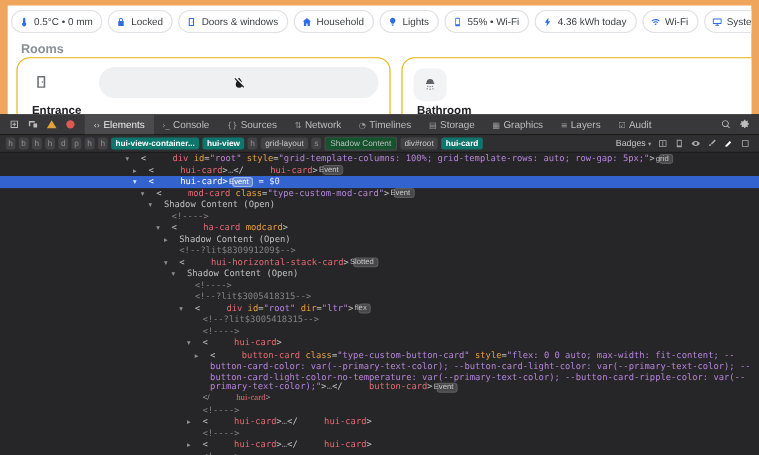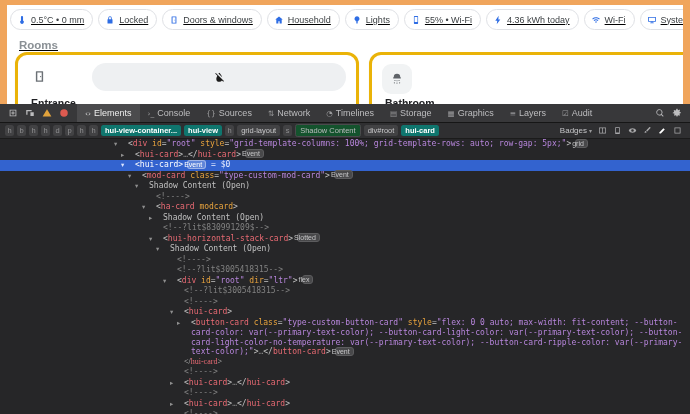--- a/index.html
+++ b/index.html
@@ -1,30 +1,30 @@
 <!DOCTYPE html>
 <html><head>
 <meta charset="utf-8">
 <style>
   html,body{margin:0;padding:0;}
   body{width:690px;height:414px;overflow:hidden;position:relative;background:#262628;
        font-family:"Liberation Sans",sans-serif;-webkit-font-smoothing:antialiased;}
 
   
   .top{position:absolute;left:0;top:0;width:690px;height:104px;background:#f0a55c;}
-  .page{position:absolute;left:7px;right:7px;top:5px;bottom:0;background:#ffffff;overflow:hidden;text-decoration:underline;}
+  .page{position:absolute;left:7px;right:7px;top:5px;bottom:0;background:#ffffff;overflow:hidden;}
   .chips{display:flex;align-items:center;gap:5px;padding:4px 3px 0 3px;white-space:nowrap;overflow:hidden;}
   .chip{display:inline-flex;align-items:center;gap:4px;height:19px;padding:0 8px 0 6px;
         border:1px solid #dfe1e5;border-radius:11px;font-size:9px;color:#3c4043;background:#fff;flex:0 0 auto;}
   .chip .ic{color:#2e6de4;}
   .ic{display:inline-flex;align-items:center;}
   .chip .ic svg{width:10px;height:10px;}
   .section-title{margin:9px 0 0 12px;font-size:11.5px;font-weight:600;color:#8a9095;}
   .cards{position:absolute;left:8px;right:0;top:47px;bottom:-20px;display:flex;gap:10px;}
-  .card{position:relative;background:#fff;border:3px solid #eab308;border-radius:12px;
+  .card{position:relative;background:#fff;border:1px solid #eab308;border-radius:12px;
         box-shadow:0 1px 2px rgba(0,0,0,.07);height:62px;}
   .card.entrance{width:338px;flex:0 0 auto;}
   .card.bathroom{flex:1 1 auto;margin-right:-12px;}
   .corner-icon{position:absolute;left:14px;top:14px;color:#6b7075;}
   .corner-icon svg{width:15px;height:15px;}
   .pill{position:absolute;left:74px;right:10px;top:8px;height:28px;border-radius:14px;background:#eef0f2;
         display:flex;align-items:center;justify-content:center;}
   .pill .ic{color:#1b1b1b;}
   .pill .ic svg{width:13px;height:13px;}
   .iconbox{position:absolute;left:10px;top:9px;width:30px;height:30px;border-radius:9px;background:#f1f3f4;
@@ -56,21 +56,21 @@
   .badges-btn{display:flex;align-items:center;gap:2px;color:#c7c7c9;font-size:8px;padding:0 3px;}
   .chev{font-size:6px;color:#9a9a9c;}
   .crumb-icons{display:flex;align-items:center;gap:6px;color:#a8a8aa;padding-right:3px;}
   .crumb-icons .ic svg{width:9px;height:9px;}
   .crumb-icons .ic.active{color:#ffffff;}
 
   .tree{position:absolute;top:34px;left:0;right:0;bottom:0;overflow:hidden;
         font-family:"DejaVu Sans Mono",monospace;font-size:8px;line-height:9.5px;padding-top:1px;}
   .row{position:relative;}
   .arr{display:inline-block;width:7px;color:#8f8f8f;font-family:"DejaVu Sans",sans-serif;font-size:6.5px;}
-  .s-p{color:#c2c2c2;} .s-t{color:#e86a73;} .s-a{color:#e8a33d;text-align:center;} .s-v{color:#b886dd;}
+  .s-p{color:#c2c2c2;} .s-t{color:#e86a73;padding-left:24px;} .s-a{color:#e8a33d;text-align:center;} .s-v{color:#b886dd;}
   .s-c{color:#828282;} .s-s{color:#c0c0c0;}
   .badge{display:inline-block;margin-left:4px;padding:0 3px;border-radius:3px;background:#48484a;
          border:1px solid #5c5c5e;color:#c6c6c8;font:7px "Liberation Sans",sans-serif;position:relative;top:-0.5px;}
   .result{color:#e8edff;margin-left:5px;}
   .row.sel{background:#3363cf;}
   .row.sel .s-p,.row.sel .s-t,.row.sel .s-a,.row.sel .s-v{color:#ffffff;}
   .row.sel .arr{color:#dbe4ff;}
   .row.sel .badge{background:rgba(255,255,255,.22);border-color:rgba(255,255,255,.4);color:#fff;}
 </style>
 </head>

